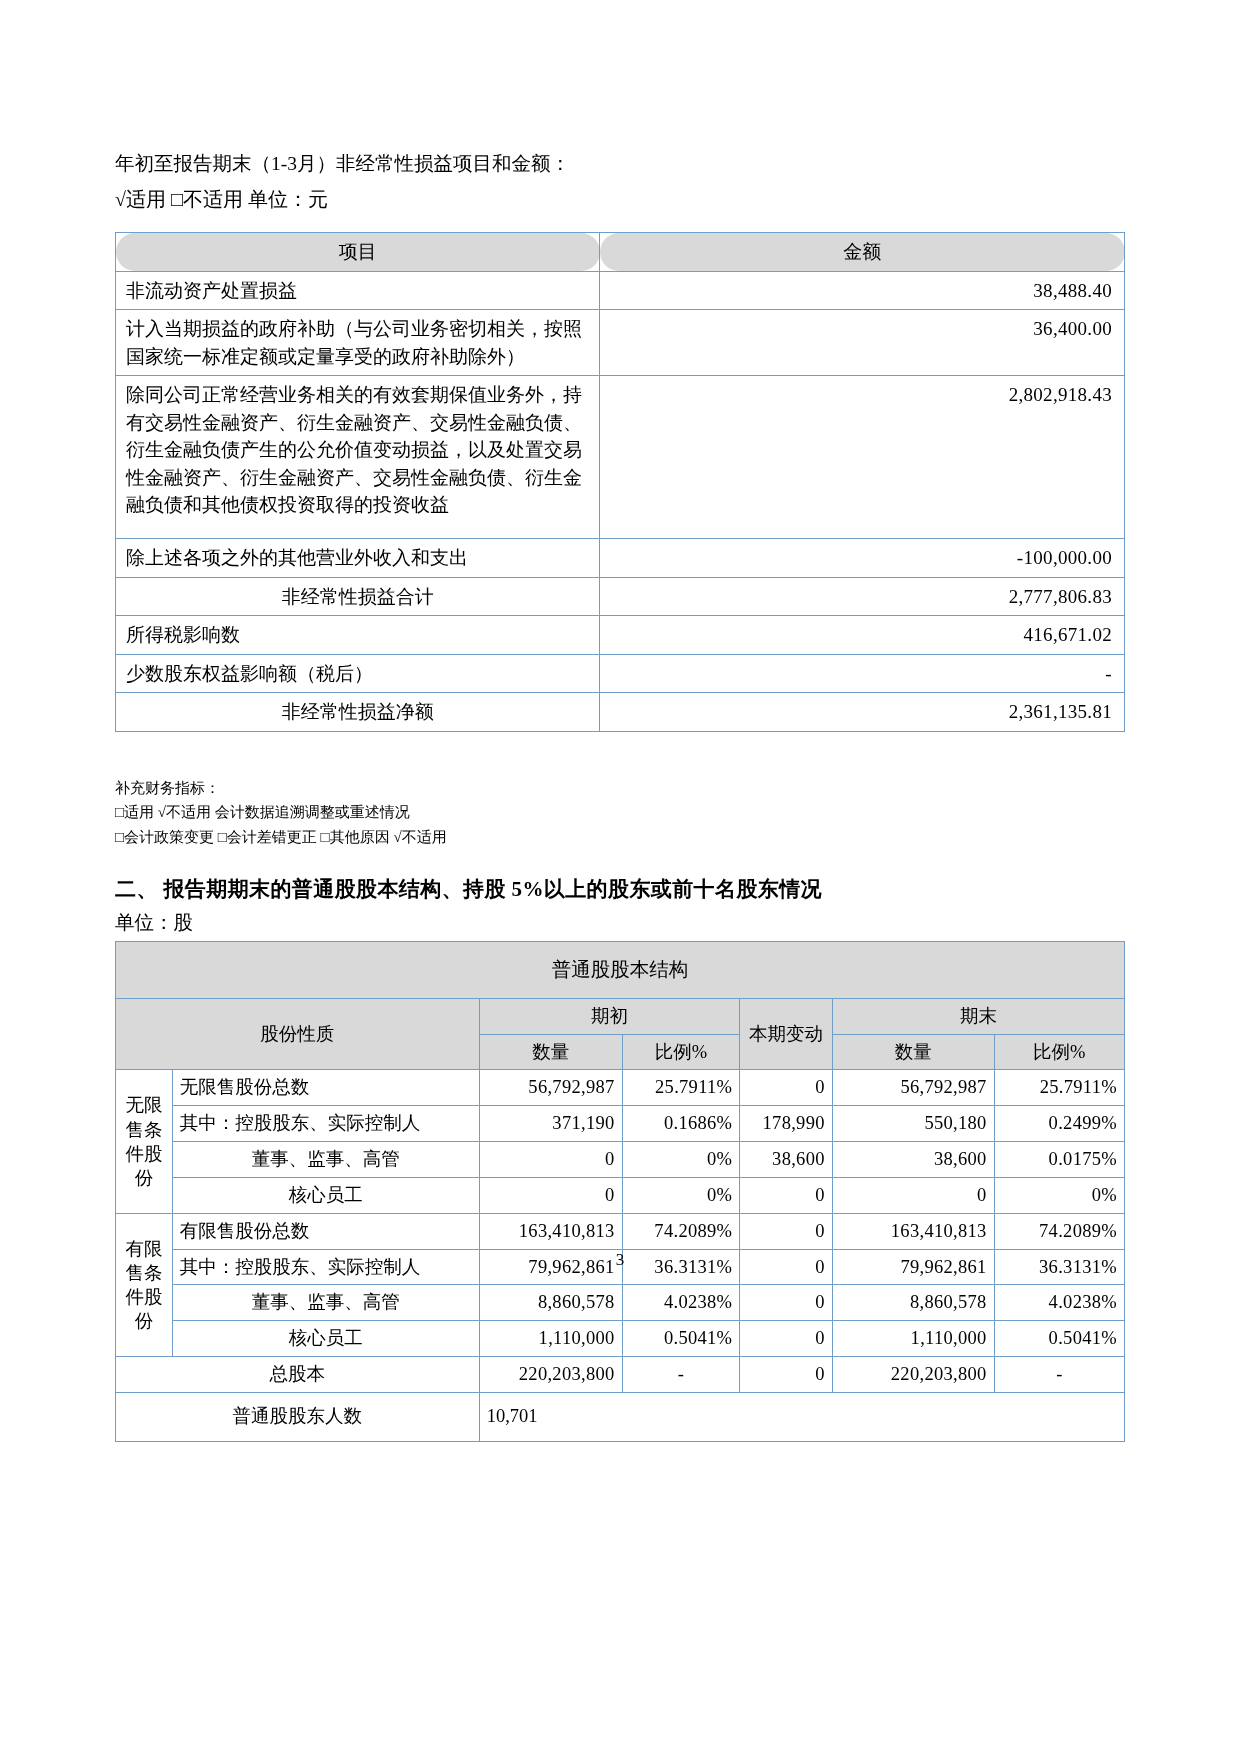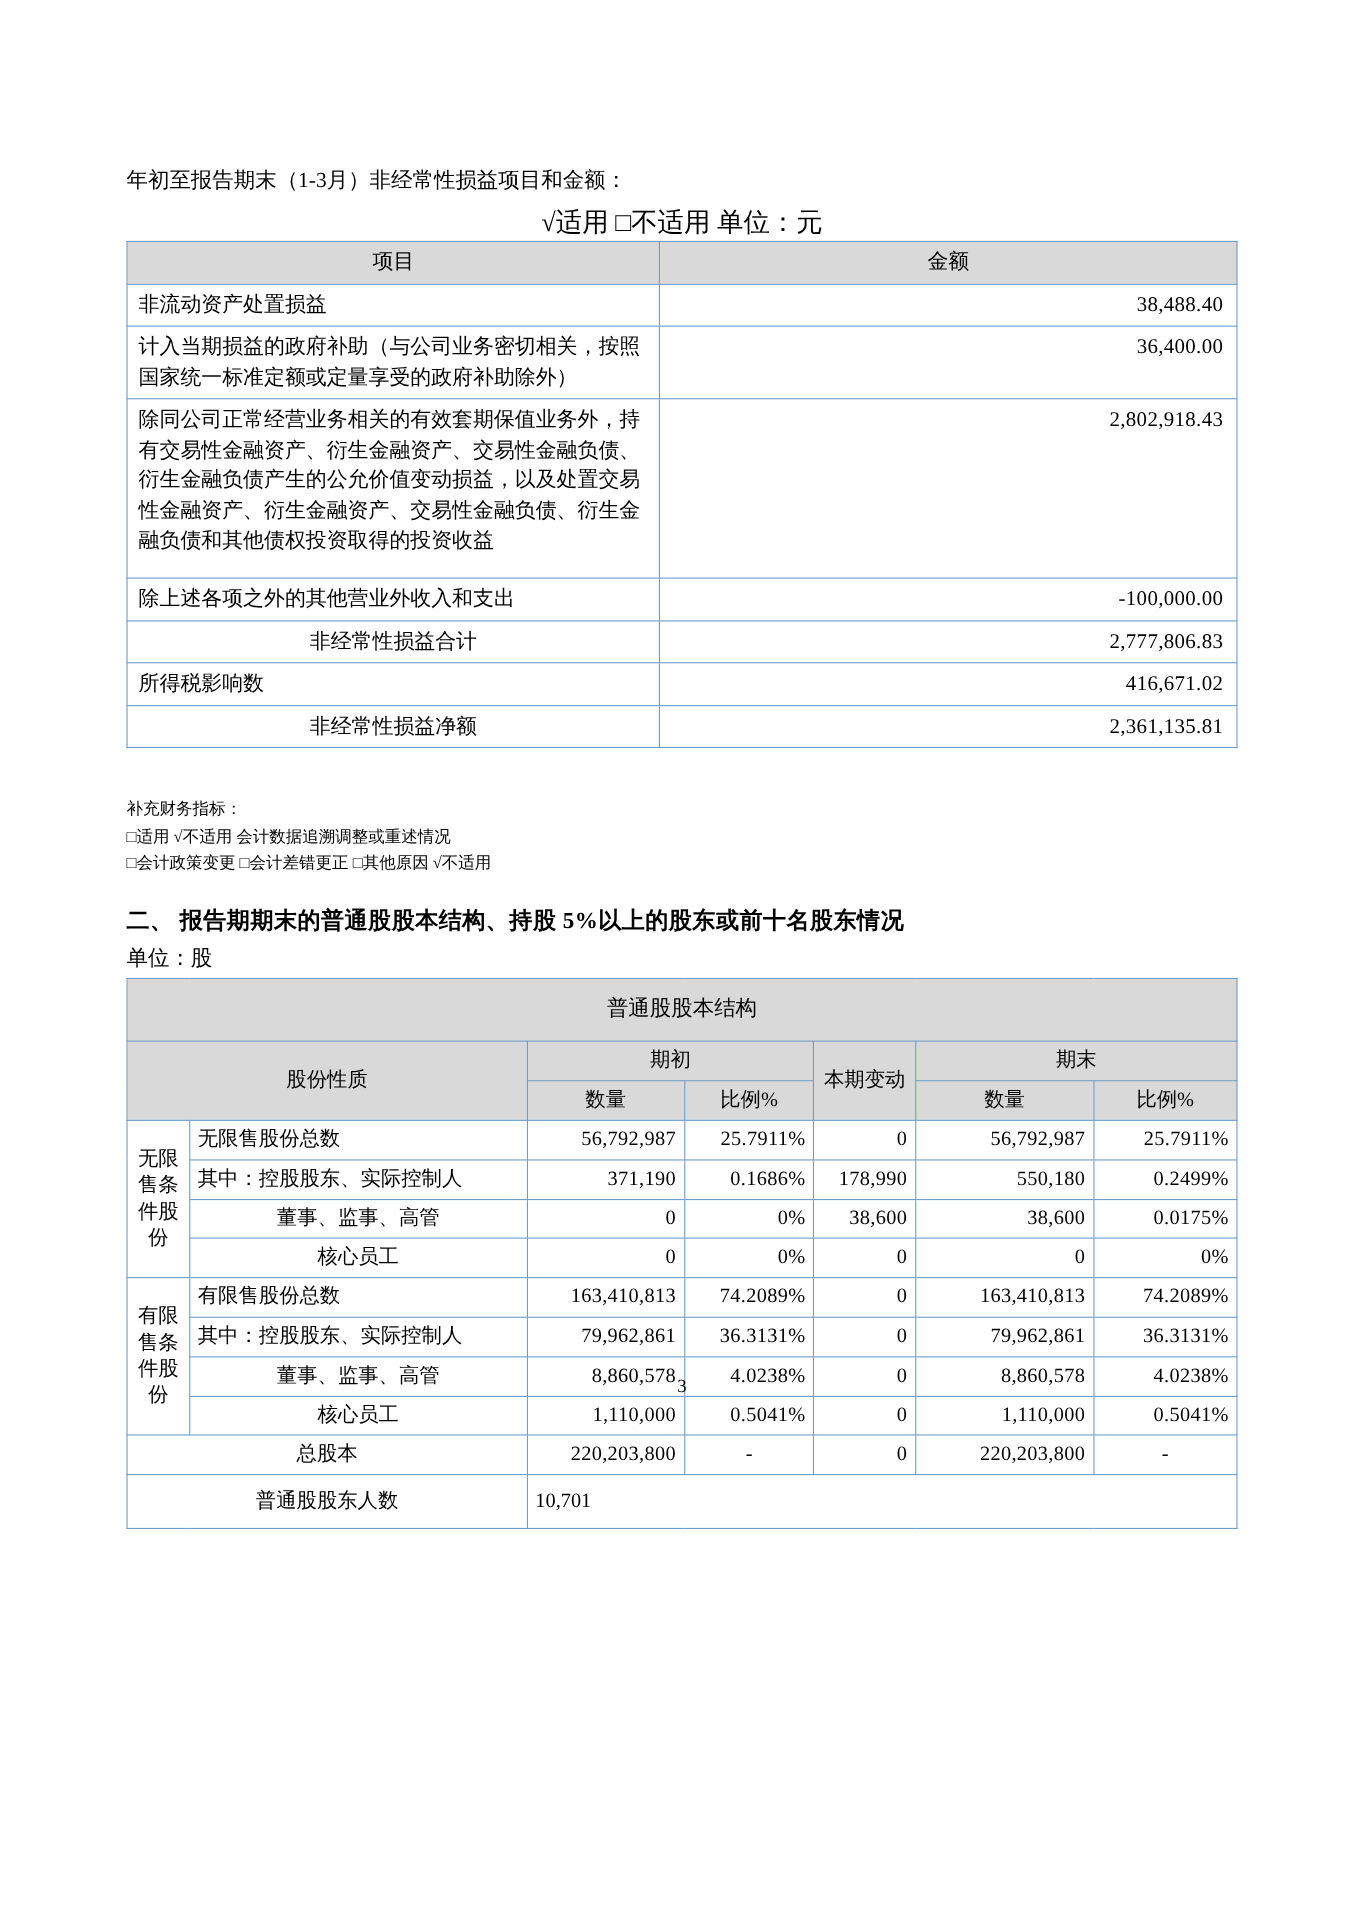--- a/index.html
+++ b/index.html
@@ -20,23 +20,23 @@
     width: 1240px;
     height: 1362px;
     box-sizing: border-box;
     padding: 150px 115px 0 115px;
   }
   .intro-line {
     font-size: 19.5px;
     margin-bottom: 9px;
   }
   .right-note {
-    text-align: center;
-    font-size: 24px;
-    margin-bottom: 1px;
+    text-align: left;
+    font-size: 20px;
+    margin-bottom: 19px;
     letter-spacing: 0.5px;
   }
 
   table {
     border-collapse: collapse;
     width: 100%;
     table-layout: fixed;
   }
   table td, table th {
     border: 1px solid #6f9ec9;
@@ -52,21 +52,21 @@
   }
   .num {
     text-align: right;
     font-family: "Liberation Serif", "DejaVu Serif", serif;
     letter-spacing: 0.3px;
   }
   .ctr { text-align: center; }
   .lft { text-align: left; }
 
   
-  .t1 td { height: 22px; }
+  .t1 td { height: 22px; border-radius: 19px; }
   .t1 .itemcell { padding-left: 10px; }
   .t1 .amt { padding-right: 12px; }
   .gap-lg { height: 44px; }
 
   .supp {
     font-size: 15px;
     line-height: 1.62;
   }
   .sec-heading {
     font-size: 21px;
@@ -142,20 +142,24 @@
         <td class="lft itemcell">除上述各项之外的其他营业外收入和支出</td>
         <td class="num amt">-100,000.00</td>
       </tr>
       <tr>
         <td class="ctr">非经常性损益合计</td>
         <td class="num amt">2,777,806.83</td>
       </tr>
       <tr>
         <td class="lft itemcell">所得税影响数</td>
         <td class="num amt">416,671.02</td>
+      </tr>
+      <tr>
+        <td class="lft itemcell">少数股东权益影响额（税后）</td>
+        <td class="num amt">-</td>
       </tr>
       <tr>
         <td class="ctr">非经常性损益净额</td>
         <td class="num amt">2,361,135.81</td>
       </tr>
     </tbody>
   </table>
 
   <div class="gap-lg"></div>
 

